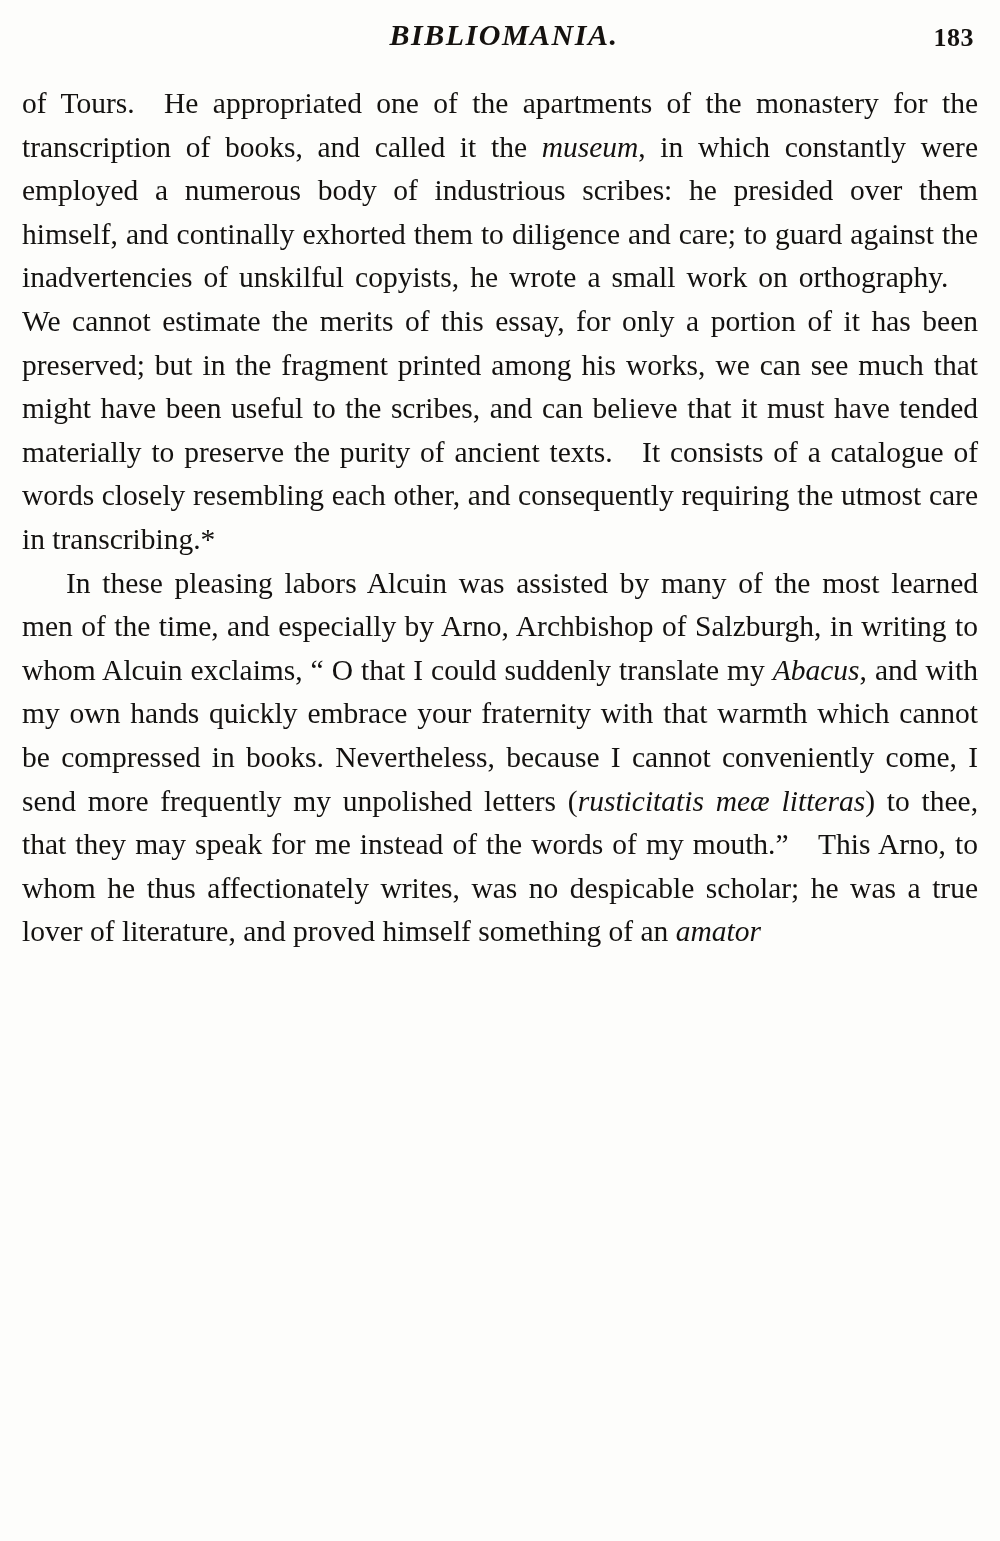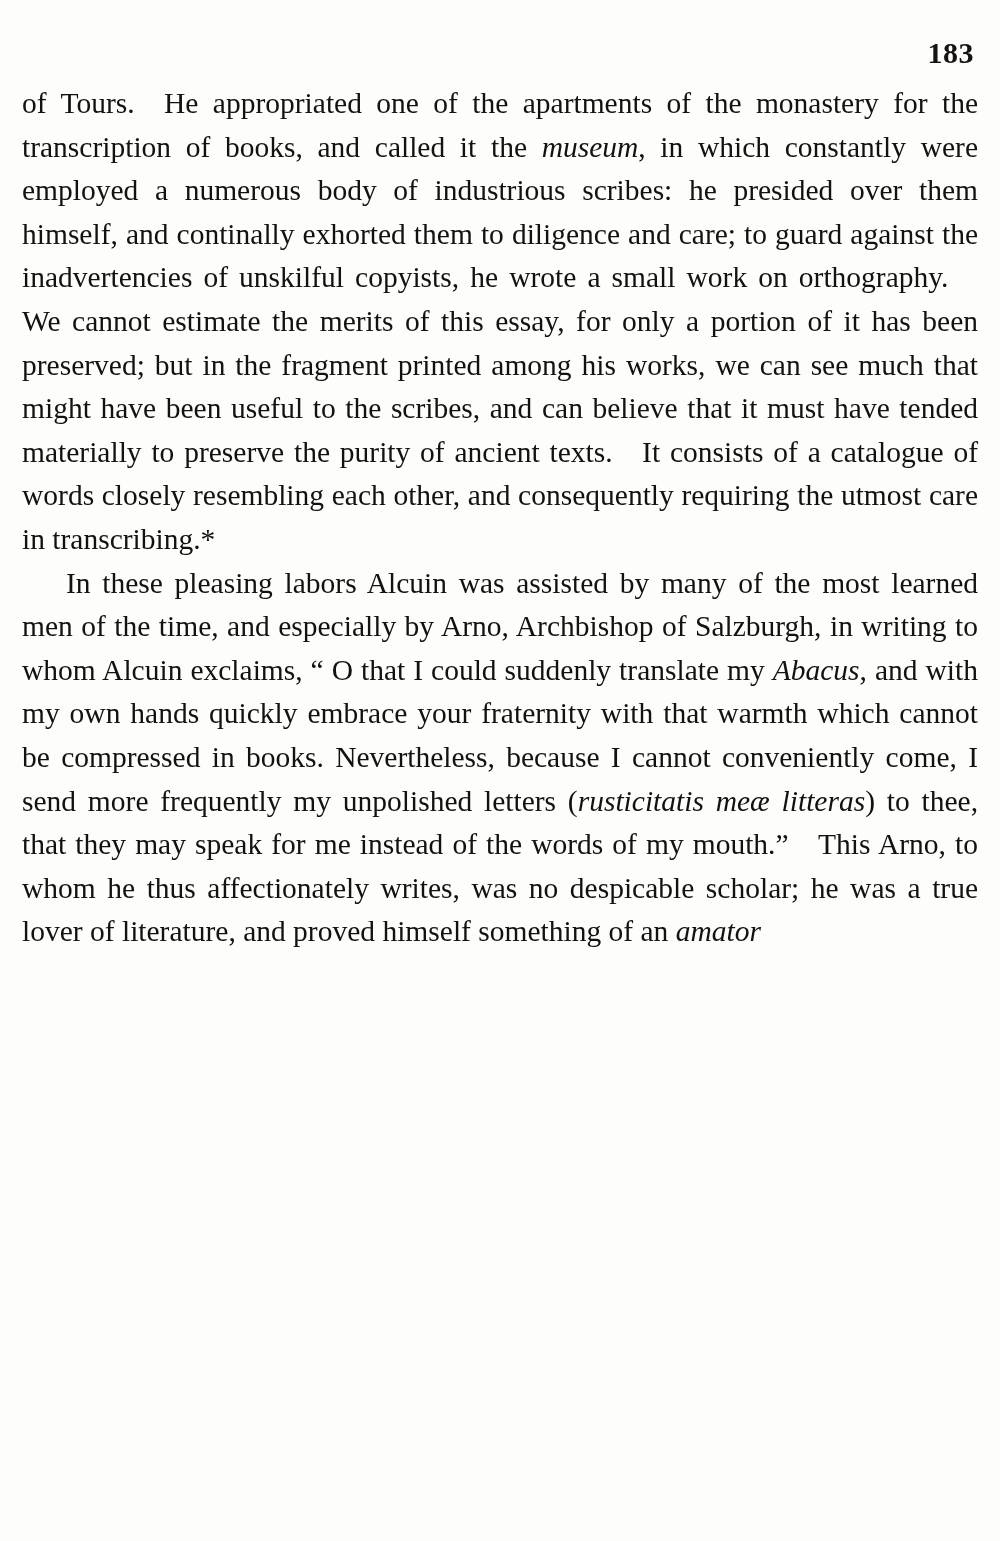--- a/index.html
+++ b/index.html
@@ -30,22 +30,22 @@
   .running-title {
     font-style: italic;
     font-weight: 700;
     font-size: 30px;
     letter-spacing: 1.5px;
     color: #15120f;
   }
   .folio {
     position: absolute;
     right: 6px;
-    top: 18px;
-    font-size: 30px;
+    top: 5px;
+    font-size: 26px;
     font-weight: 600;
     letter-spacing: 0.5px;
     color: #15120f;
   }
   .body-text {
     position: absolute;
     top: 82px;
     left: 22px;
     width: 956px;
     font-size: 29.5px;
@@ -82,20 +82,21 @@
   .star {
     font-size: 22px;
   }
 </style>
 </head>
 <body>
 
 <div class="page">
 
   <div class="header">
+    <span class="running-title">BIBLIOMANIA.</span>
     <span class="folio">183</span>
   </div>
 
   <div class="body-text">
     <p><span>of Tours. He appropriated one of the apartments of the monastery for the transcription of books, and called it the </span><i>museum</i><span>, in which constantly were employed a numerous body of industrious scribes: he presided over them himself, and continally exhorted them to diligence and care; to guard against the inadvertencies of unskilful copyists, he wrote a small work on orthography. We cannot estimate the merits of this essay, for only a portion of it has been preserved; but in the fragment printed among his works, we can see much that might have been useful to the scribes, and can believe that it must have tended materially to preserve the purity of ancient texts. It consists of a catalogue of words closely resembling each other, and consequently requiring the utmost care in transcribing.*</span></p>
     <p class="indent"><span>In these pleasing labors Alcuin was assisted by many of the most learned men of the time, and especially by Arno, Archbishop of Salzburgh, in writing to whom Alcuin exclaims, “ O that I could suddenly translate my </span><i>Abacus</i><span>, and with my own hands quickly embrace your fraternity with that warmth which cannot be compressed in books. Nevertheless, because I cannot conveniently come, I send more frequently my unpolished letters (</span><i>rusticitatis meæ litteras</i><span>) to thee, that they may speak for me instead of the words of my mouth.” This Arno, to whom he thus affectionately writes, was no despicable scholar; he was a true lover of literature, and proved himself something of an </span><i>amator</i></p>
   </div>
 
 
 </div>

